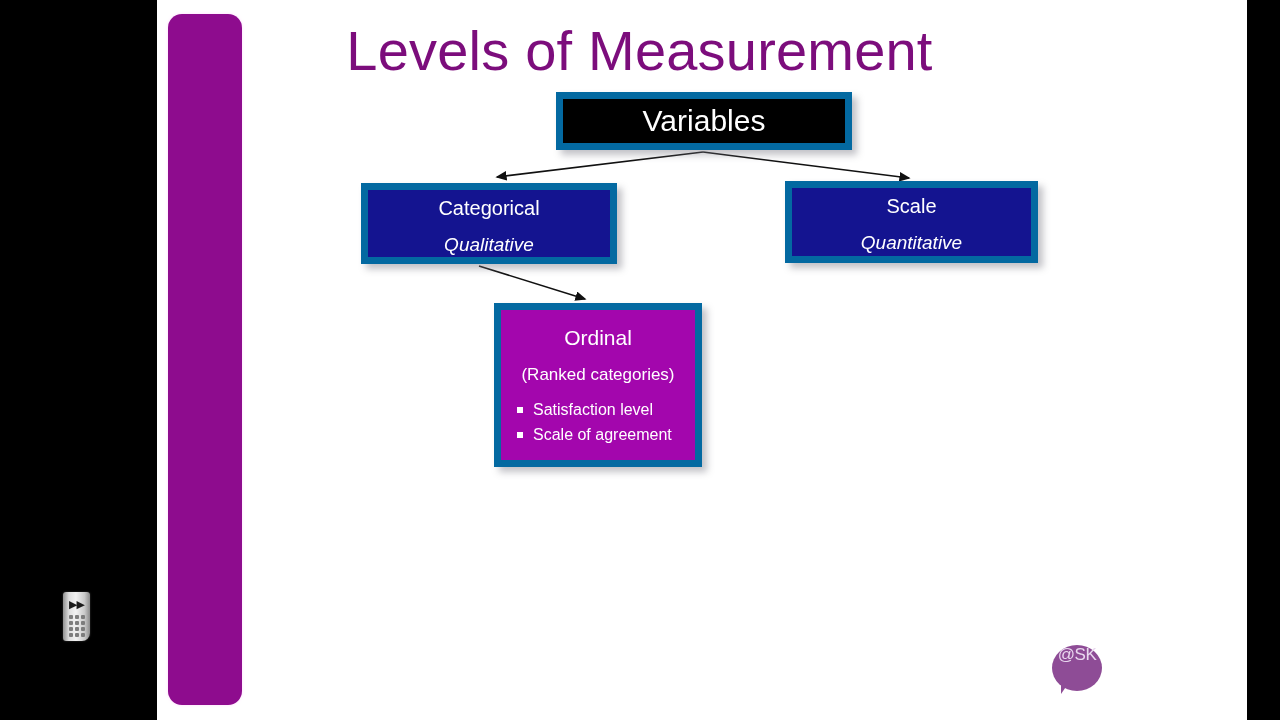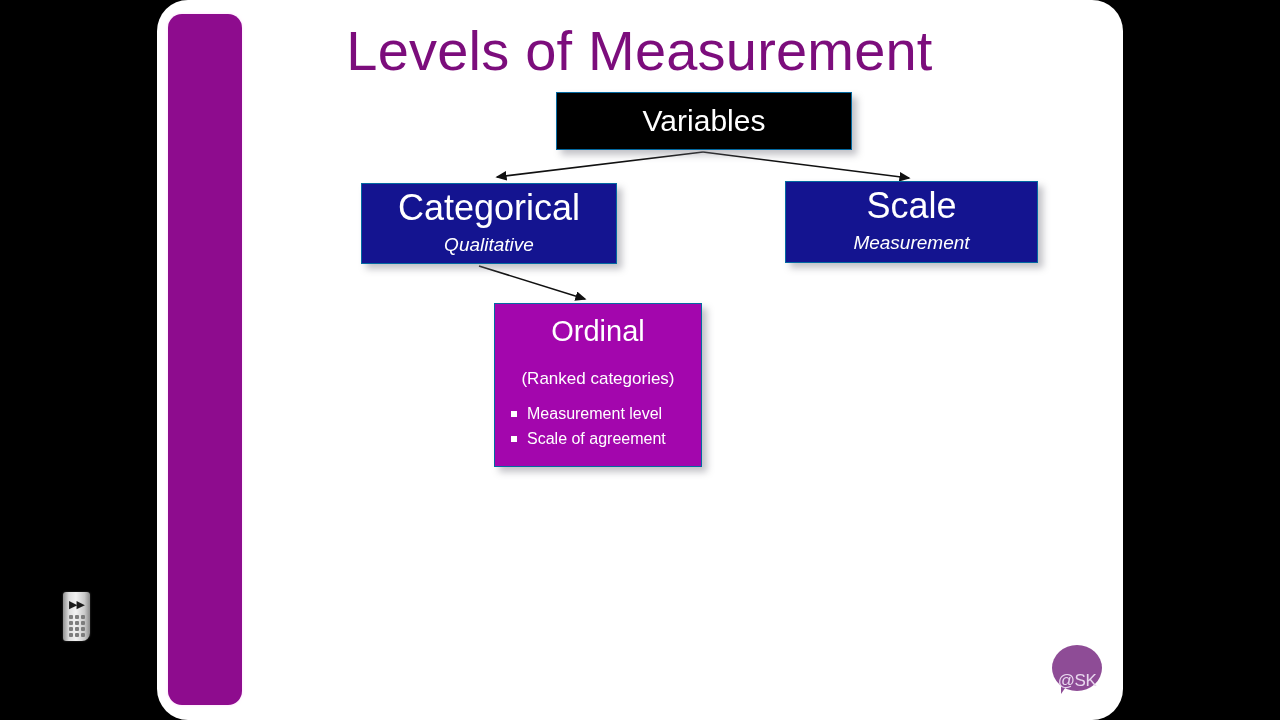--- a/index.html
+++ b/index.html
@@ -29,24 +29,23 @@
     background: #000000;
   }
   #letterbox-left  { left: 0;   width: 157px; }
   #letterbox-right { left: 1122px; width: 158px; }
 
   
   #slide {
     position: absolute;
     left: 157px;
     top: 0;
-    width: 966px;
+    width: 1090px;
     height: 720px;
     background: #ffffff;
-    border-radius: 31px;
   }
 
   
   #sidebar-bar {
     position: absolute;
     left: 11px;
     top: 14px;
     width: 74px;
     height: 691px;
     background: #8E0C8E;
@@ -66,21 +65,21 @@
     line-height: 70px;
     font-weight: 400;
     letter-spacing: 0.2px;
     white-space: nowrap;
   }
 
   
   .node {
     position: absolute;
     box-sizing: border-box;
-    border: 1px solid #0369a1;
+    border: 7px solid #0369a1;
     box-shadow: 5px 5px 7px rgba(120,120,130,0.45);
     display: flex;
     flex-direction: column;
     align-items: center;
     justify-content: center;
     color: #ffffff;
     text-align: center;
   }
 
   #node-variables {
@@ -104,21 +103,21 @@
   }
   #node-scale {
     left: 628px;
     top: 181px;
     width: 253px;
     height: 82px;
     background: #141490;
   }
   #node-categorical .node-title,
   #node-scale .node-title {
-    font-size: 36px;
+    font-size: 20px;
     line-height: 36px;
     margin-top: -2px;
   }
   #node-categorical .node-sub,
   #node-scale .node-sub {
     font-size: 19px;
     line-height: 22px;
     font-style: italic;
     margin-top: 8px;
   }
@@ -126,27 +125,27 @@
   #node-ordinal {
     left: 337px;
     top: 303px;
     width: 208px;
     height: 164px;
     background: #A306AD;
     justify-content: flex-start;
     padding-top: 11px;
   }
   #node-ordinal .node-title {
-    font-size: 29px;
+    font-size: 21px;
     line-height: 33px;
   }
   #node-ordinal .node-sub {
     font-size: 17px;
     line-height: 21px;
-    margin-top: 20px;
+    margin-top: 10px;
   }
   .bullet-list {
     margin: 12px 0 0 0;
     padding: 0;
     list-style: none;
     text-align: left;
     align-self: flex-start;
     padding-left: 16px;
   }
   .bullet-list li {
@@ -184,21 +183,21 @@
   }
   #watermark .bubble {
     position: absolute;
     left: 0;
     top: 0;
     width: 50px;
     height: 46px;
     border-radius: 50%;
     background: #8E4C96;
     display: flex;
-    align-items: flex-end;
+    align-items: flex-start;
     justify-content: center;
     color: #e9d8ef;
     font-size: 17px;
     letter-spacing: -0.5px;
   }
   #watermark .tail {
     position: absolute;
     left: 9px;
     top: 36px;
     width: 0;
@@ -276,30 +275,30 @@
       <div class="node-title">Variables</div>
     </div>
 
     <div class="node" id="node-categorical">
       <div class="node-title">Categorical</div>
       <div class="node-sub">Qualitative</div>
     </div>
 
     <div class="node" id="node-scale">
       <div class="node-title">Scale</div>
-      <div class="node-sub">Measurement</div>
+      <div class="node-sub">Quantitative</div>
     </div>
 
     <div class="node" id="node-ordinal">
       <div class="node-title">Ordinal</div>
       <div class="node-sub">(Ranked categories)</div>
       <ul class="bullet-list">
         <li>
           <span class="bullet-mark"></span>
-          <span>Measurement level</span>
+          <span>Satisfaction level</span>
         </li>
         <li>
           <span class="bullet-mark"></span>
           <span>Scale of agreement</span>
         </li>
       </ul>
     </div>
 
     <div id="watermark">
       <div class="tail"></div>

